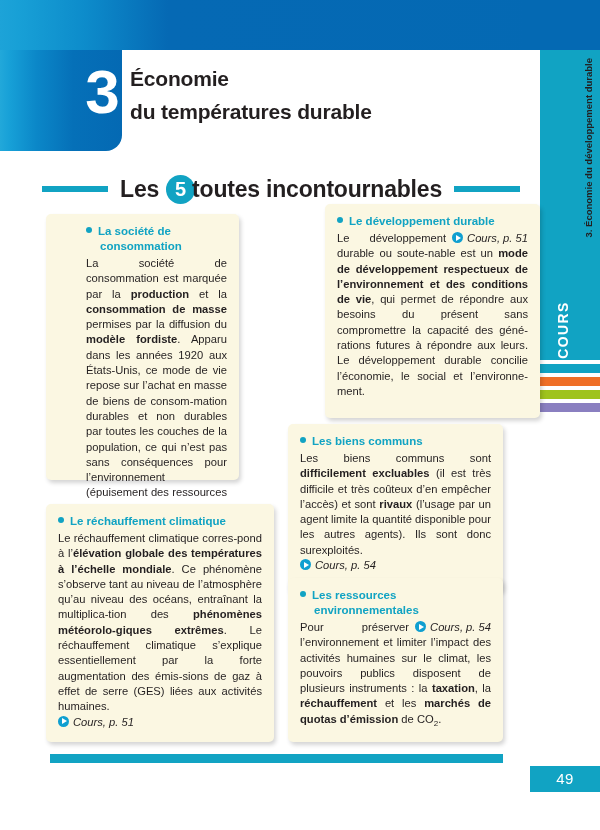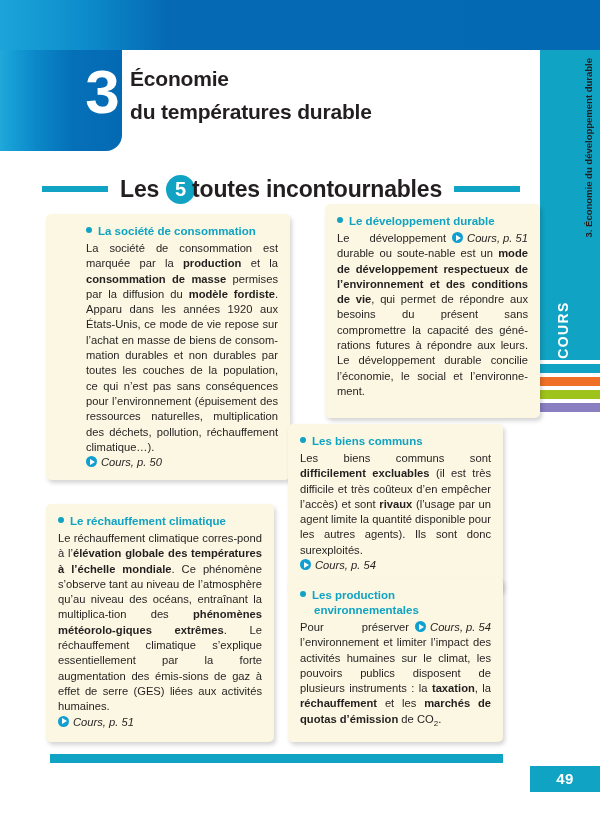--- a/index.html
+++ b/index.html
@@ -242,21 +242,21 @@
     content: "";
     position: absolute;
     left: 4px;
     top: 2.6px;
     border-left: 5px solid #ffffff;
     border-top: 3px solid transparent;
     border-bottom: 3px solid transparent;
   }
 
   
-  #box-consommation { left: 46px;  top: 214px; width: 244px; height: 266px; padding-left: 40px; }
+  #box-consommation { left: 46px;  top: 214px; width: 193px; height: 266px; padding-left: 40px; }
   #box-developpement { left: 288px; top: 204px; width: 215px; height: 214px; margin-left: 37px; }
   #box-biens        { left: 288px; top: 424px; width: 215px; height: 168px; }
   #box-rechauffement{ left: 46px;  top: 504px; width: 228px; height: 238px; }
   #box-politiques   { left: 288px; top: 578px; width: 215px; height: 164px; }
 
   
   .bottom-rule {
     position: absolute;
     left: 50px;
     top: 754px;
@@ -266,21 +266,21 @@
   }
   .folio {
     position: absolute;
     left: 530px;
     top: 766px;
     width: 70px;
     height: 26px;
     background: #11a3c3;
     color: #ffffff;
     font-size: 15px;
-    font-weight: bold;
+    font-weight: normal;
     line-height: 26px;
     text-align: center;
     letter-spacing: 0.5px;
   }
   sub { font-size: 8px; }
 </style>
 </head>
 <body>
 
 <div class="page">
@@ -334,20 +334,20 @@
     <div class="note-ref"><span class="ref-icon"></span><span>Cours, p. 54</span></div>
   </div>
 
   <div class="note-box" id="box-rechauffement">
     <p class="note-title"><span class="bullet"></span><span>Le réchauffement climatique</span></p>
     <p class="note-body">Le réchauffement climatique corres-pond à l’<b>élévation globale des températures à l’échelle mondiale</b>. Ce phénomène s’observe tant au niveau de l’atmosphère qu’au niveau des océans, entraînant la multiplica-tion des <b>phénomènes météorolo-giques extrêmes</b>. Le réchauffement climatique s’explique essentiellement par la forte augmentation des émis-sions de gaz à effet de serre (GES) liées aux activités humaines.</p>
     <div class="note-ref"><span class="ref-icon"></span><span>Cours, p. 51</span></div>
   </div>
 
   <div class="note-box" id="box-politiques">
-    <p class="note-title"><span class="bullet"></span><span>Les production environnementales</span></p>
+    <p class="note-title"><span class="bullet"></span><span>Les ressources environnementales</span></p>
     <p class="note-body"><span class="ref-inline"><span class="ref-icon"></span><i>Cours, p. 54</i></span>Pour préserver l’environnement et limiter l’impact des activités humaines sur le climat, les pouvoirs publics disposent de plusieurs instruments : la <b>taxation</b>, la <b>réchauffement</b> et les <b>marchés de quotas d’émission</b> de CO<sub>2</sub>.</p>
   </div>
 
   <div class="bottom-rule"></div>
   <div class="folio">49</div>
 
 </div>
 
 </body></html>

